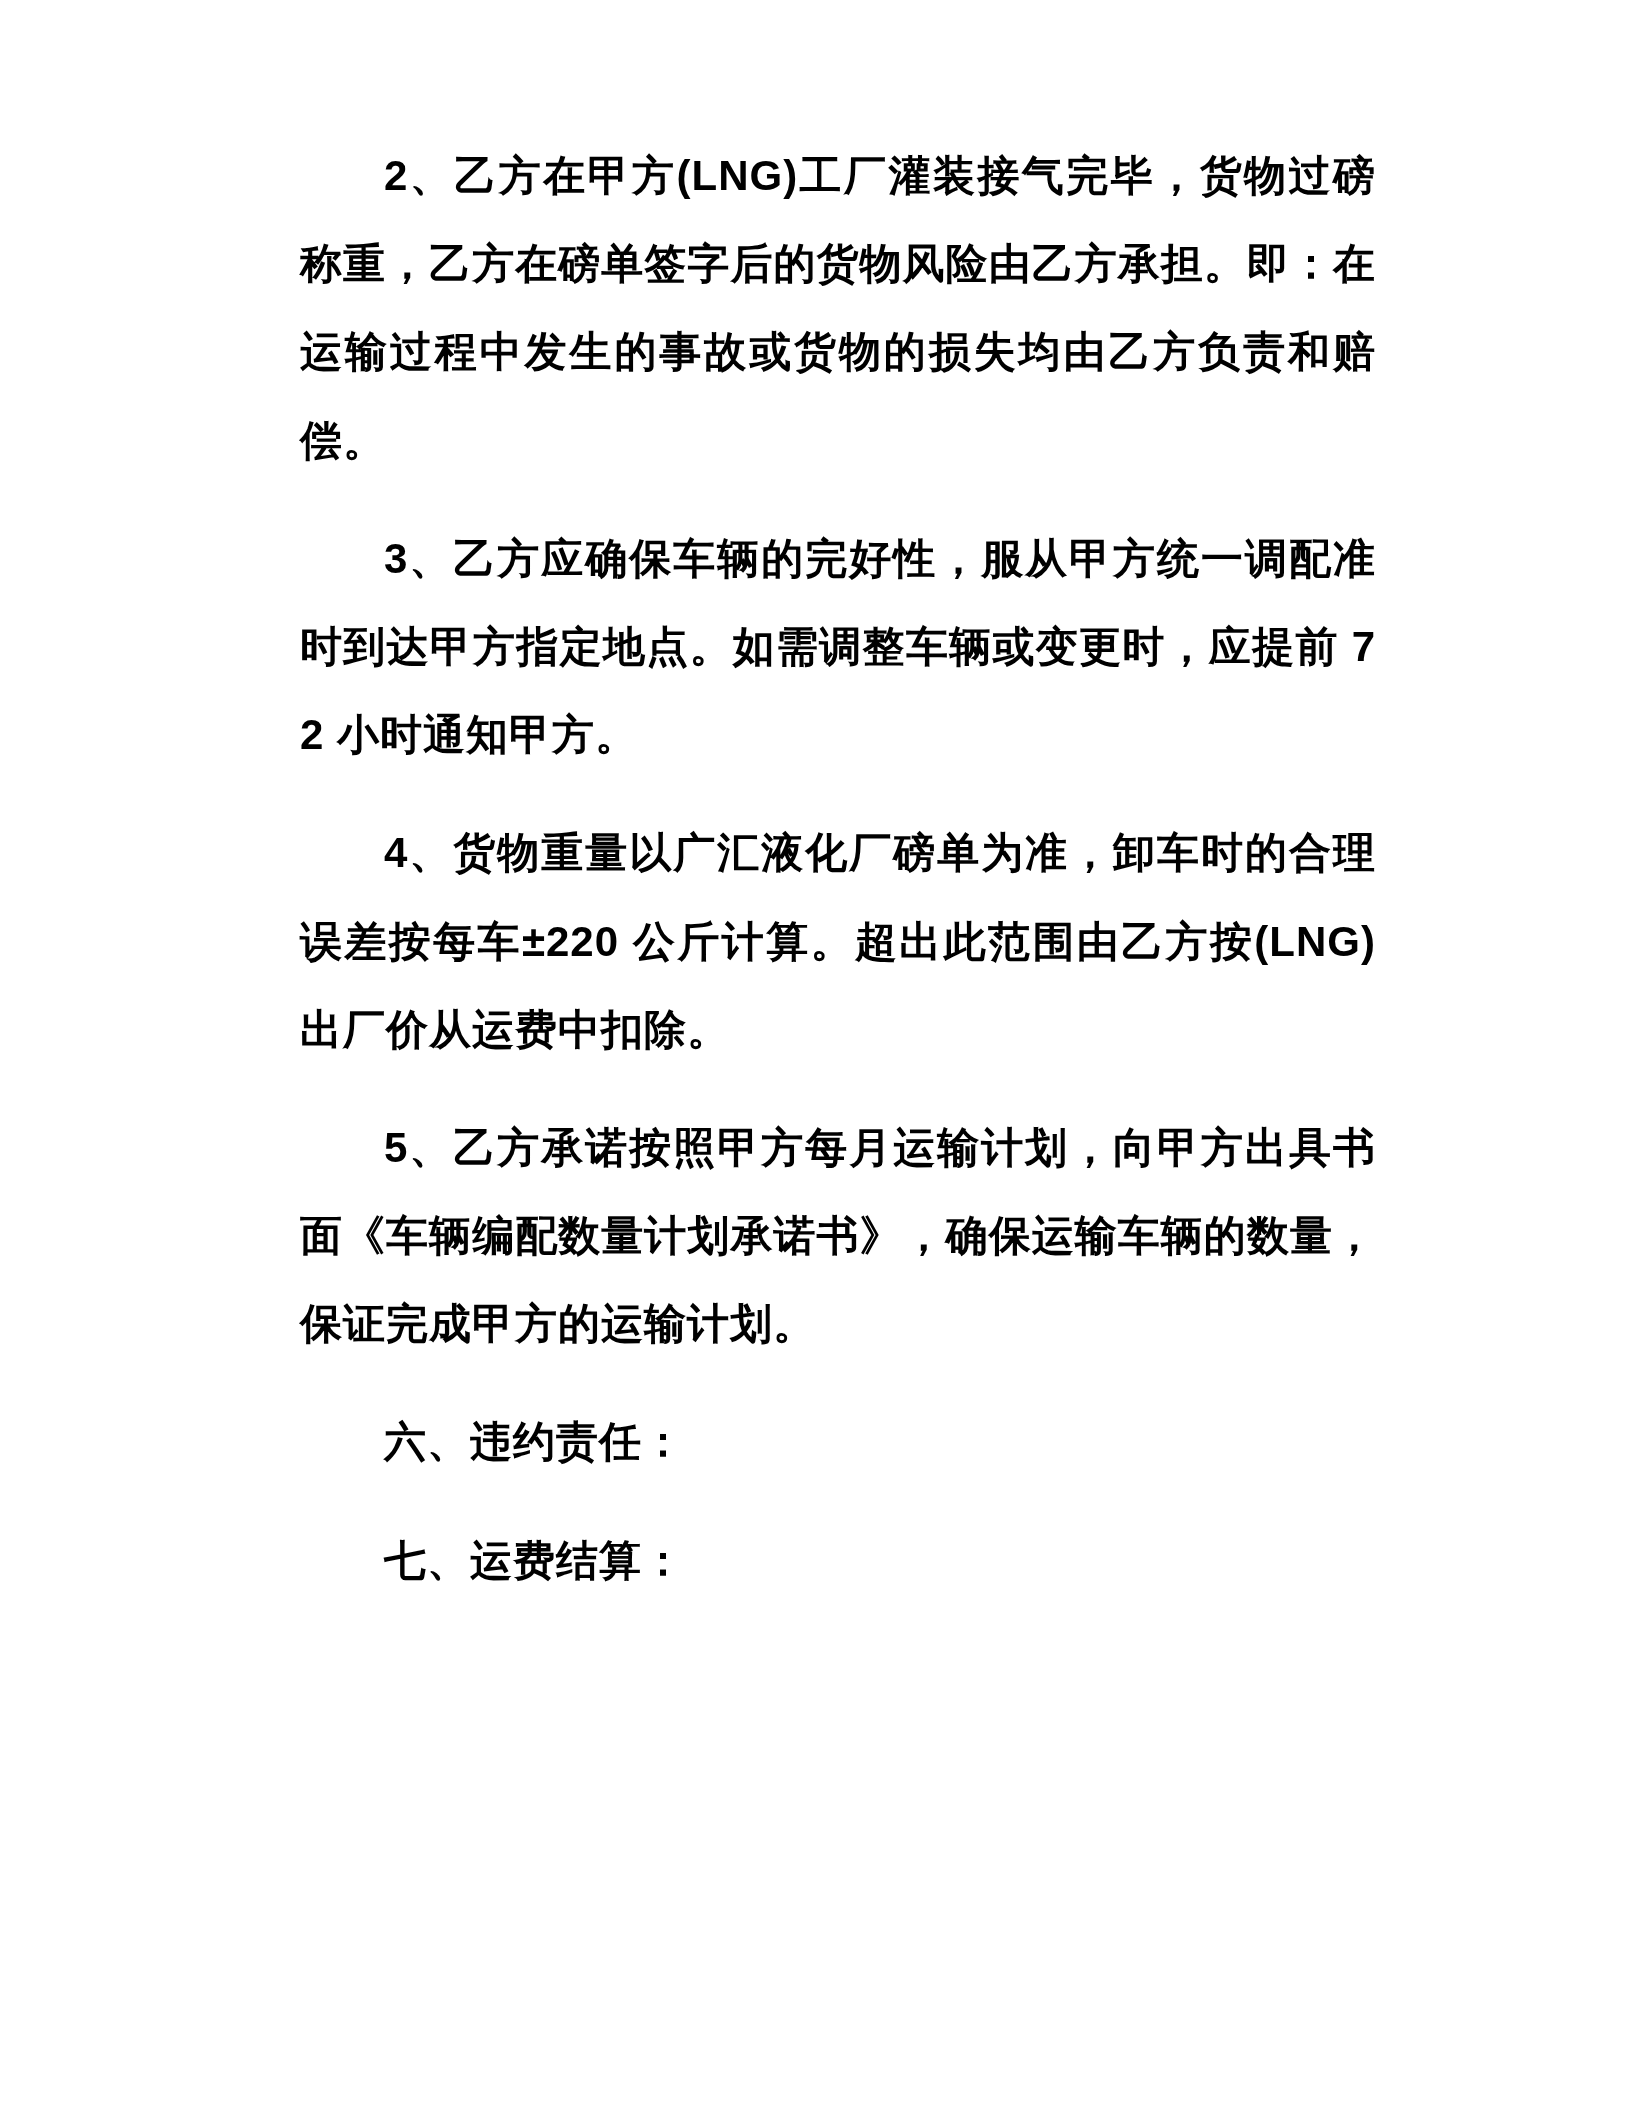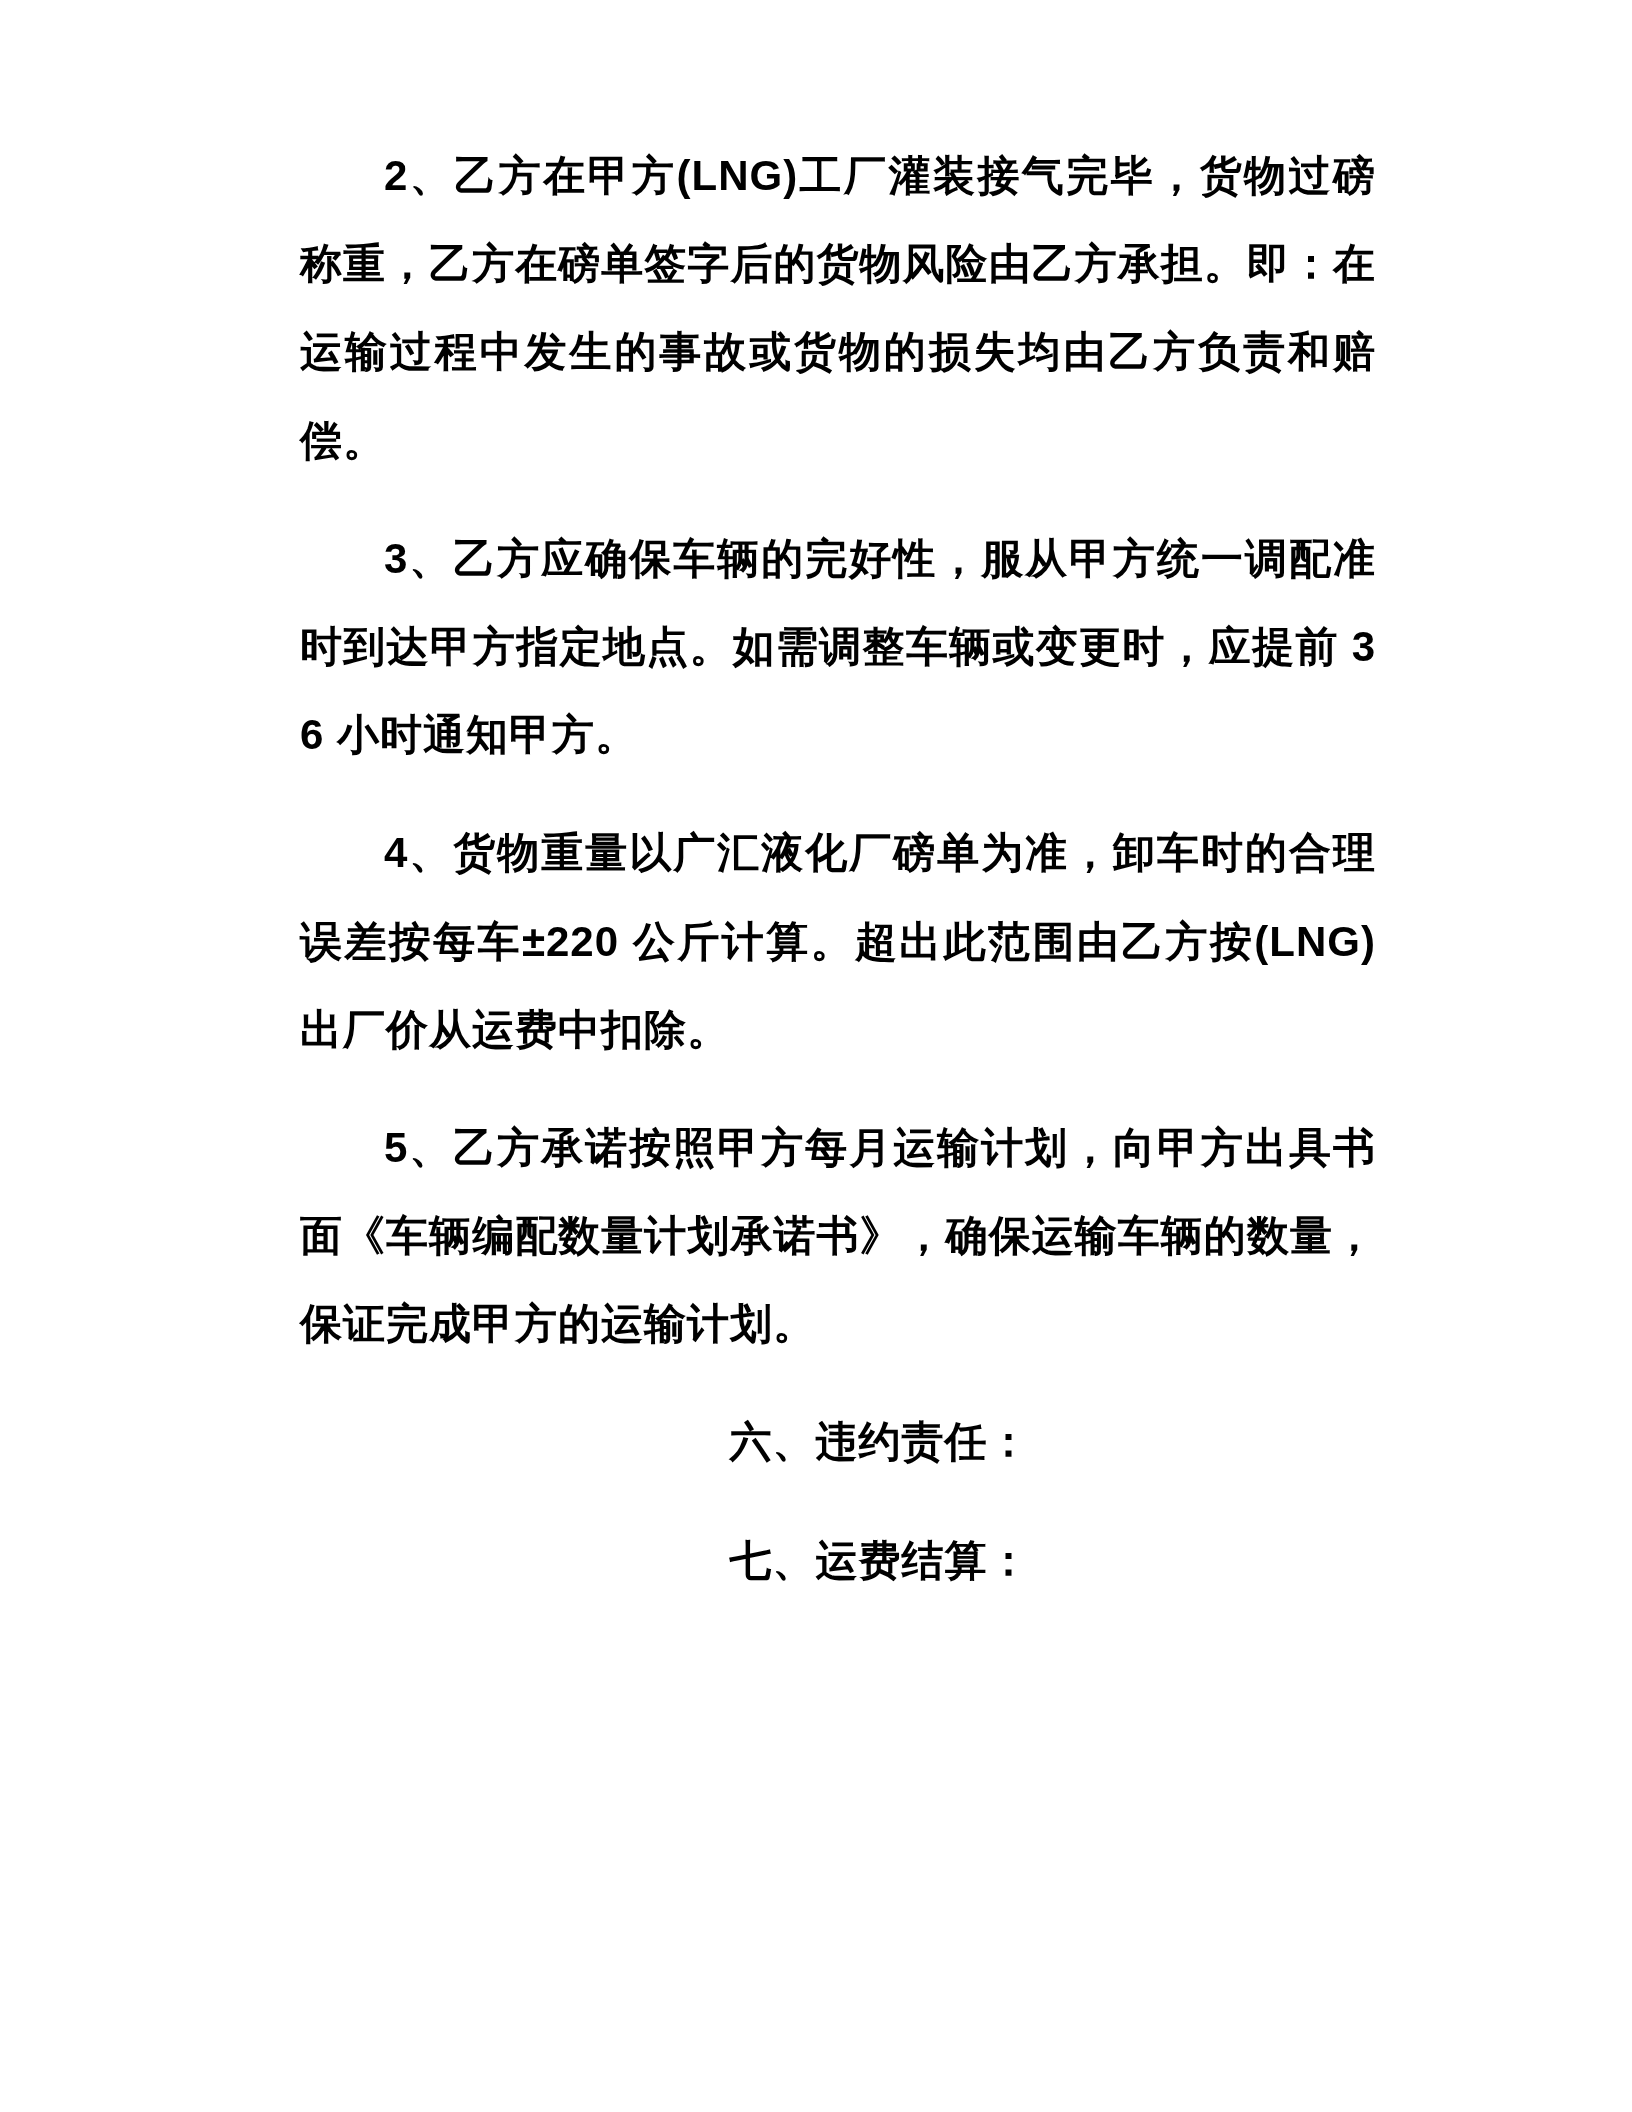--- a/index.html
+++ b/index.html
@@ -30,28 +30,28 @@
     font-weight: 700;
     line-height: 2.1;
     letter-spacing: 1px;
     text-align: justify;
     text-justify: inter-ideograph;
     text-indent: 2em;
     word-break: break-all;
     color: #000000;
   }
   .doc-body p.section-heading {
-    text-align: center;
+    text-align: left;
   }
 </style>
 </head>
 <body>
 
 <div class="page">
   <div class="doc-body" id="paragraphs-container">
       <p>2、乙方在甲方(LNG)工厂灌装接气完毕，货物过磅称重，乙方在磅单签字后的货物风险由乙方承担。即：在运输过程中发生的事故或货物的损失均由乙方负责和赔偿。</p>
-      <p>3、乙方应确保车辆的完好性，服从甲方统一调配准时到达甲方指定地点。如需调整车辆或变更时，应提前 36 小时通知甲方。</p>
+      <p>3、乙方应确保车辆的完好性，服从甲方统一调配准时到达甲方指定地点。如需调整车辆或变更时，应提前 72 小时通知甲方。</p>
       <p>4、货物重量以广汇液化厂磅单为准，卸车时的合理误差按每车±220 公斤计算。超出此范围由乙方按(LNG)出厂价从运费中扣除。</p>
       <p>5、乙方承诺按照甲方每月运输计划，向甲方出具书面《车辆编配数量计划承诺书》，确保运输车辆的数量，保证完成甲方的运输计划。</p>
       <p class="section-heading">六、违约责任：</p>
       <p class="section-heading">七、运费结算：</p>
     </div>
 </div>
 
 </body></html>

